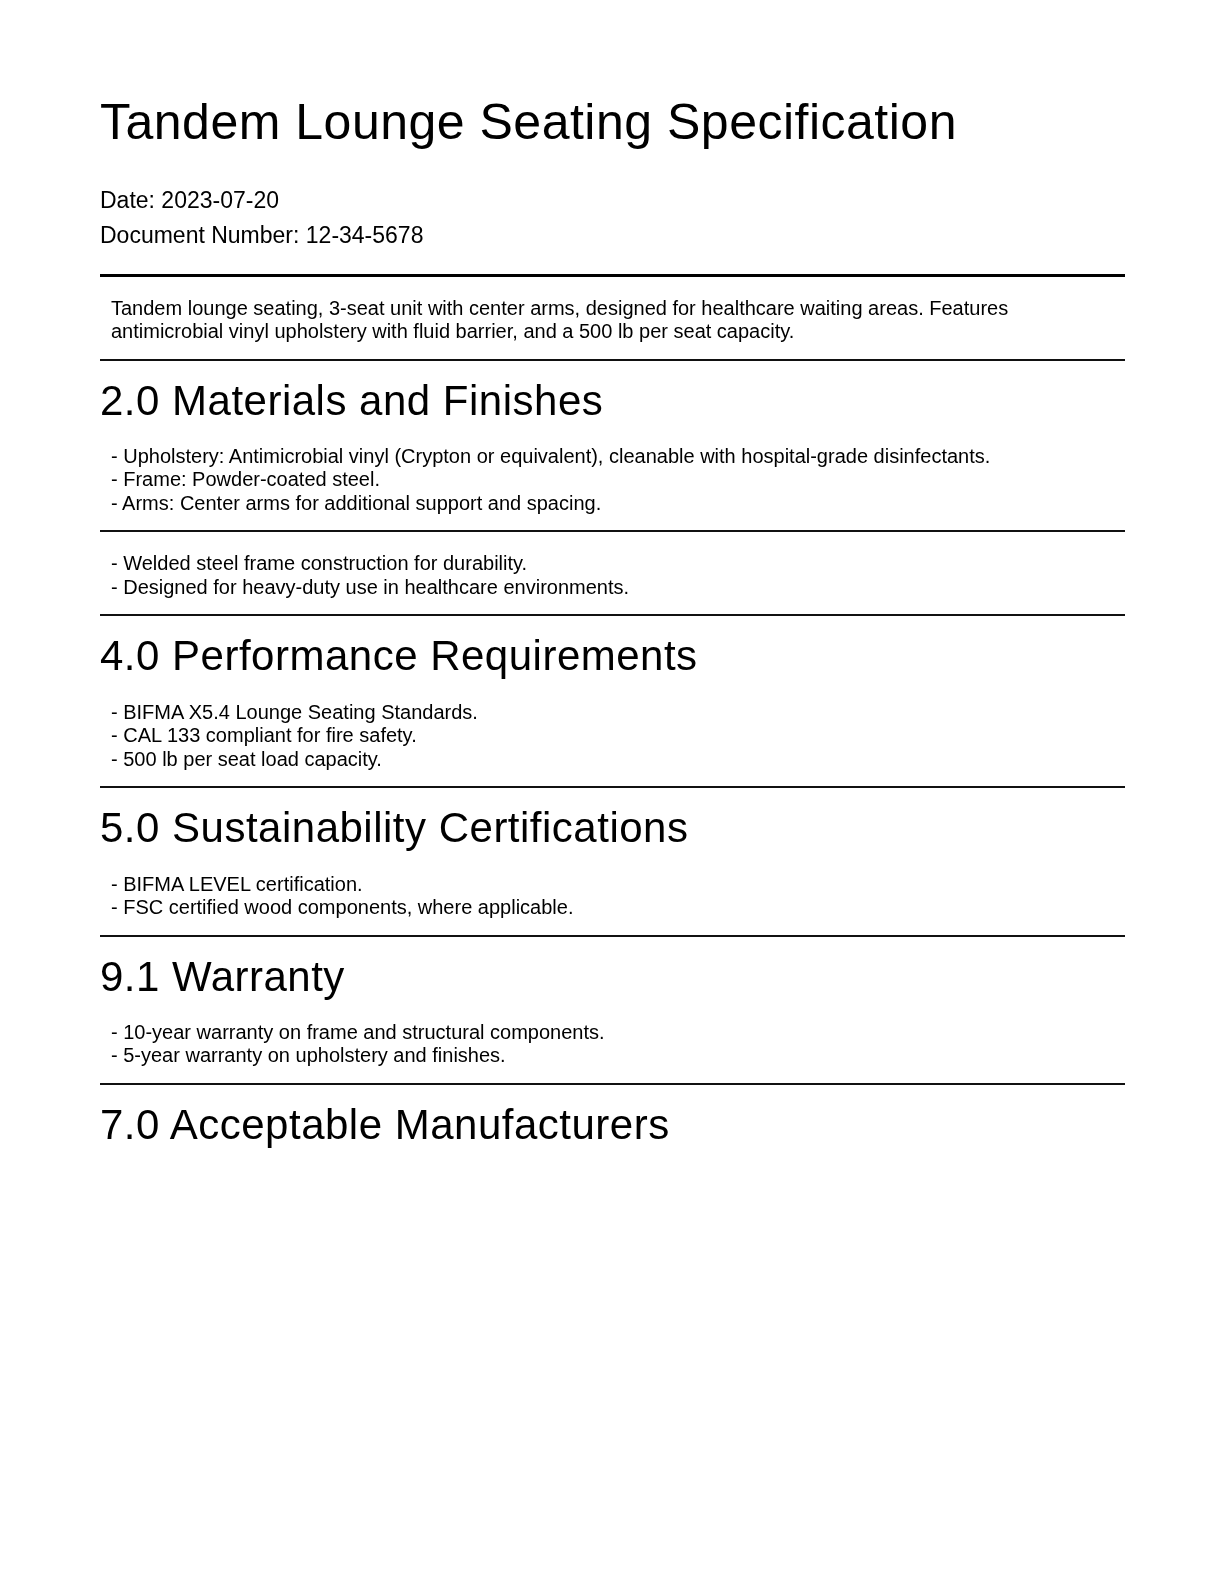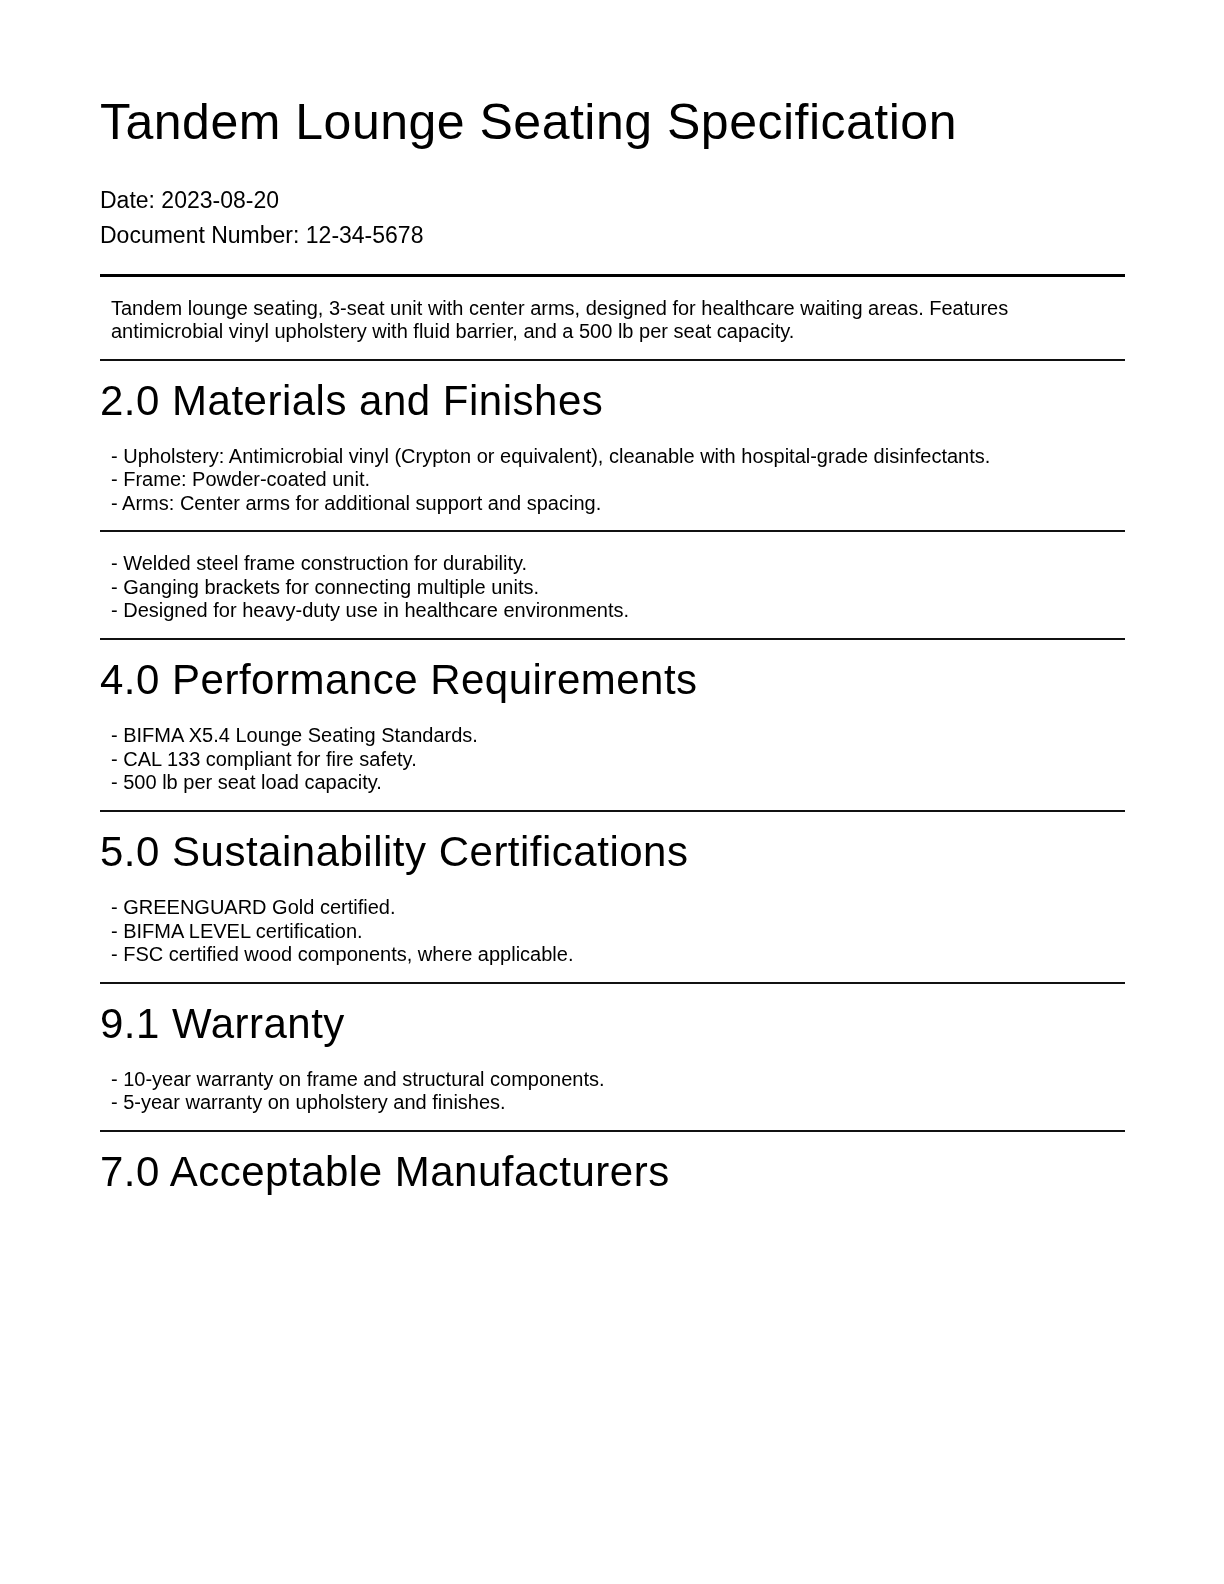--- a/index.html
+++ b/index.html
@@ -60,58 +60,56 @@
     line-height: 23.5px;
   }
 </style>
 </head>
 <body>
 
 <div class="page">
 
   <h1 class="doc-title">Tandem Lounge Seating Specification</h1>
 
-  <div class="meta-line meta-date">Date: 2023-08-20</div>
+  <div class="meta-line meta-date">Date: 2023-07-20</div>
   <div class="meta-line meta-docnum">Document Number: 12-34-5678</div>
 
   <hr class="rule-thick">
 
   <p class="section-body">Tandem lounge seating, 3-seat unit with center arms, designed for healthcare waiting areas. Features antimicrobial vinyl upholstery with fluid barrier, and a 500 lb per seat capacity.</p>
 
   <hr class="rule">
 
   <h2 class="section-heading">2.0 Materials and Finishes</h2>
   <div class="section-body">
     <div class="list-item">- Upholstery: Antimicrobial vinyl (Crypton or equivalent), cleanable with hospital-grade disinfectants.</div>
-    <div class="list-item">- Frame: Powder-coated unit.</div>
+    <div class="list-item">- Frame: Powder-coated steel.</div>
     <div class="list-item">- Arms: Center arms for additional support and spacing.</div>
   </div>
 
   <hr class="rule">
 
   <div class="section-body">
     <div class="list-item">- Welded steel frame construction for durability.</div>
-    <div class="list-item">- Ganging brackets for connecting multiple units.</div>
     <div class="list-item">- Designed for heavy-duty use in healthcare environments.</div>
   </div>
 
   <hr class="rule">
 
   <h2 class="section-heading">4.0 Performance Requirements</h2>
   <div class="section-body">
     <div class="list-item">- BIFMA X5.4 Lounge Seating Standards.</div>
     <div class="list-item">- CAL 133 compliant for fire safety.</div>
     <div class="list-item">- 500 lb per seat load capacity.</div>
   </div>
 
   <hr class="rule">
 
   <h2 class="section-heading">5.0 Sustainability Certifications</h2>
   <div class="section-body">
-    <div class="list-item">- GREENGUARD Gold certified.</div>
     <div class="list-item">- BIFMA LEVEL certification.</div>
     <div class="list-item">- FSC certified wood components, where applicable.</div>
   </div>
 
   <hr class="rule">
 
   <h2 class="section-heading">9.1 Warranty</h2>
   <div class="section-body">
     <div class="list-item">- 10-year warranty on frame and structural components.</div>
     <div class="list-item">- 5-year warranty on upholstery and finishes.</div>

